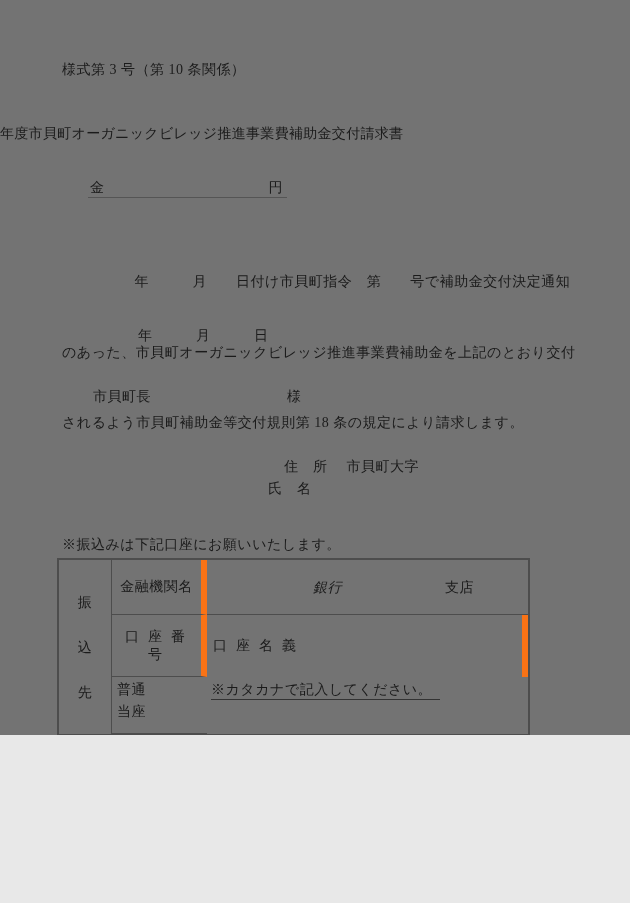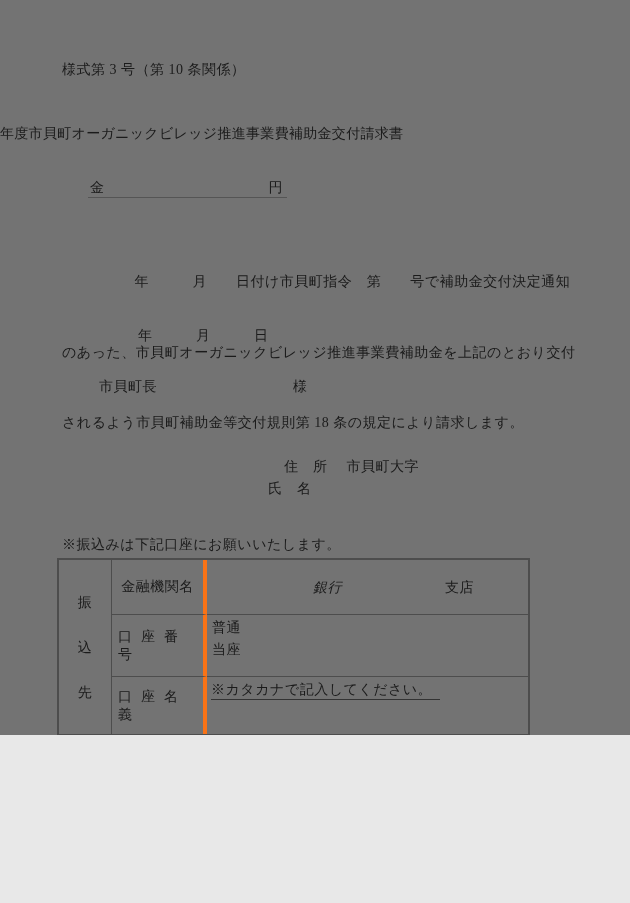--- a/index.html
+++ b/index.html
@@ -37,21 +37,21 @@
   .amount-line .unit { margin-right: 4px; }
 
   .body-par {
     left: 62px; top: 223px; width: 512px;
     line-height: 23.5px;
     white-space: pre;
   }
 
   .date-line { left: 138px; top: 319px; line-height: 17px; white-space: pre; margin-top: 8px; }
 
-  .addressee { left: 93px; top: 378px; line-height: 17px; display: flex; margin-left: 6px; }
+  .addressee { left: 93px; top: 388px; line-height: 17px; display: flex; }
   .addressee .honorific { margin-left: 136px; }
 
   .sig-address { left: 268px; top: 441px; line-height: 17px; white-space: pre; }
   .sig-address .value { margin-left: 19px; text-align: center; }
   .sig-name { left: 268px; top: 480px; line-height: 17px; white-space: pre; text-align: right; }
 
   .transfer-note { left: 62px; top: 536px; line-height: 17px; }
 
   .bank-table {
     left: 57px; top: 558px; width: 473px; height: 178px;
@@ -63,22 +63,22 @@
   }
   .bank-table .cell { position: relative; }
   .col-head {
     grid-column: 1; grid-row: 1 / 4;
     border-right: 1px solid #4d4d4d;
     display: flex; flex-direction: column;
     align-items: center; justify-content: center;
     gap: 30px; line-height: 15px;
   }
   .label-cell {
-    border-right: 4px solid #f97316;
-    display: flex; align-items: center;
+    border-right: 6px solid #f97316;
+    display: flex; align-items: center; text-align: center;
   }
   .rb { border-bottom: 1px solid #4d4d4d; }
   .label-center { justify-content: center; letter-spacing: 0.5px; }
   .label-spaced { padding-left: 6px; letter-spacing: 9px; }
   .content-cell { position: relative; }
   .fi-bank { position: absolute; left: 106px; top: 19px; line-height: 17px; font-style: italic; }
   .fi-branch { position: absolute; left: 238px; top: 19px; line-height: 17px; }
   .acct-types { padding: 2px 0 0 5px; line-height: 22px; }
   .holder-note-wrap { padding: 4px 0 0 4px; }
   .holder-note {
@@ -135,29 +135,29 @@
       <span>金融機関名</span>
     </div>
     <div class="cell content-cell rb">
       <span class="fi-bank">銀行</span>
       <span class="fi-branch">支店</span>
     </div>
 
     <div class="cell label-cell label-spaced rb">
       <span>口座番号</span>
     </div>
+    <div class="cell label-cell label-spaced">
+      <span>口座名義</span>
+    </div>
+
     <div class="cell content-cell rb">
       <div class="acct-types">
         <div>普通</div>
         <div>当座</div>
       </div>
-    </div>
-
-    <div class="cell label-cell label-spaced">
-      <span>口座名義</span>
     </div>
     <div class="cell content-cell">
       <div class="holder-note-wrap">
         <span class="holder-note">※カタカナで記入してください。</span>
       </div>
     </div>
 
   </div>
 
 </div>

